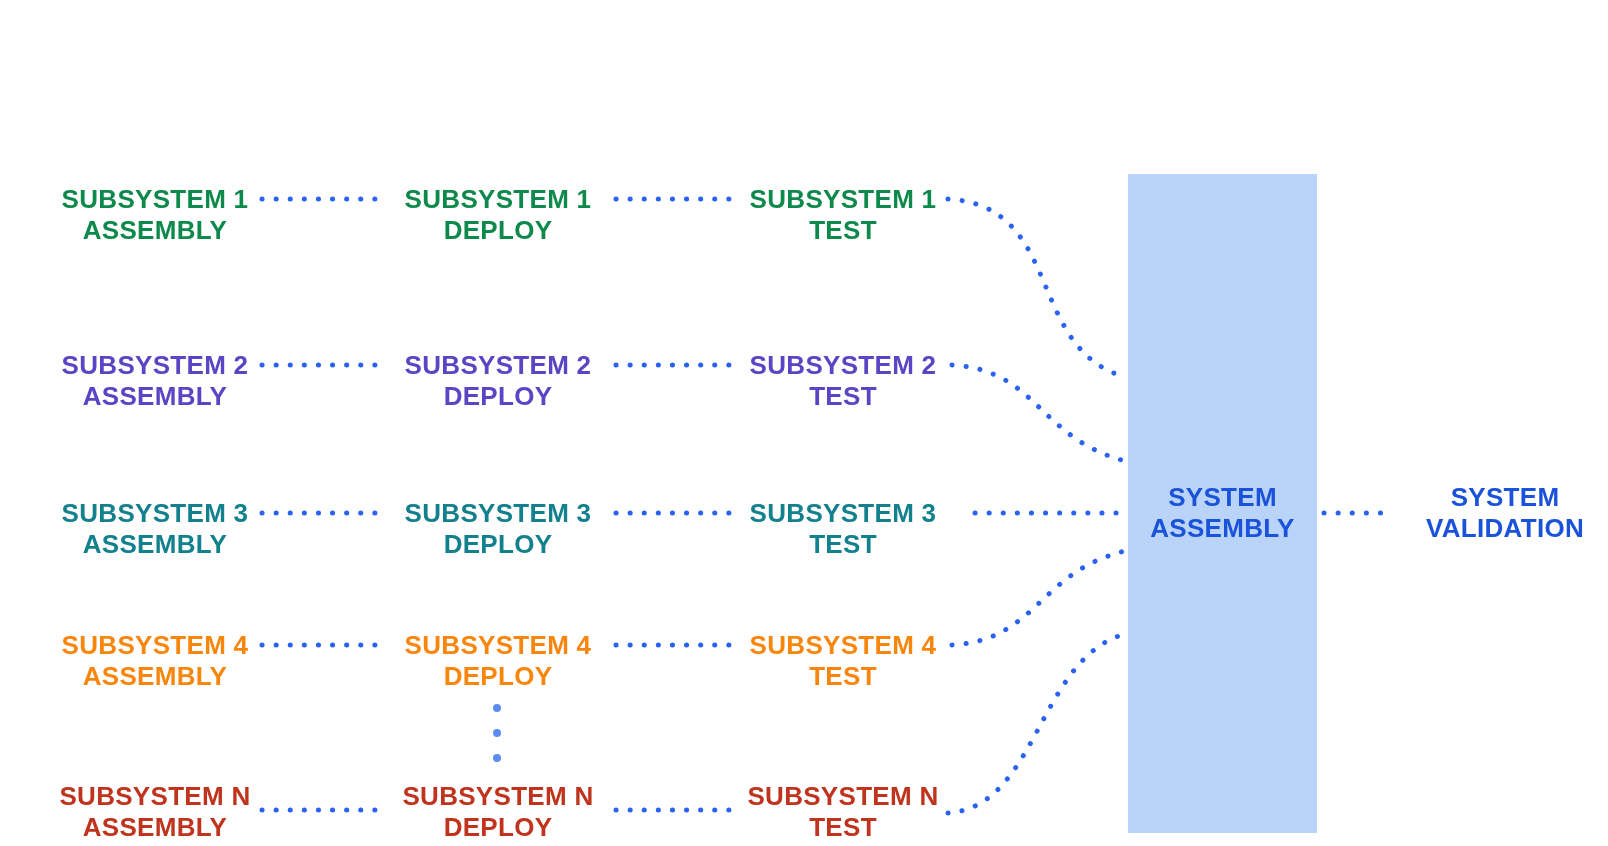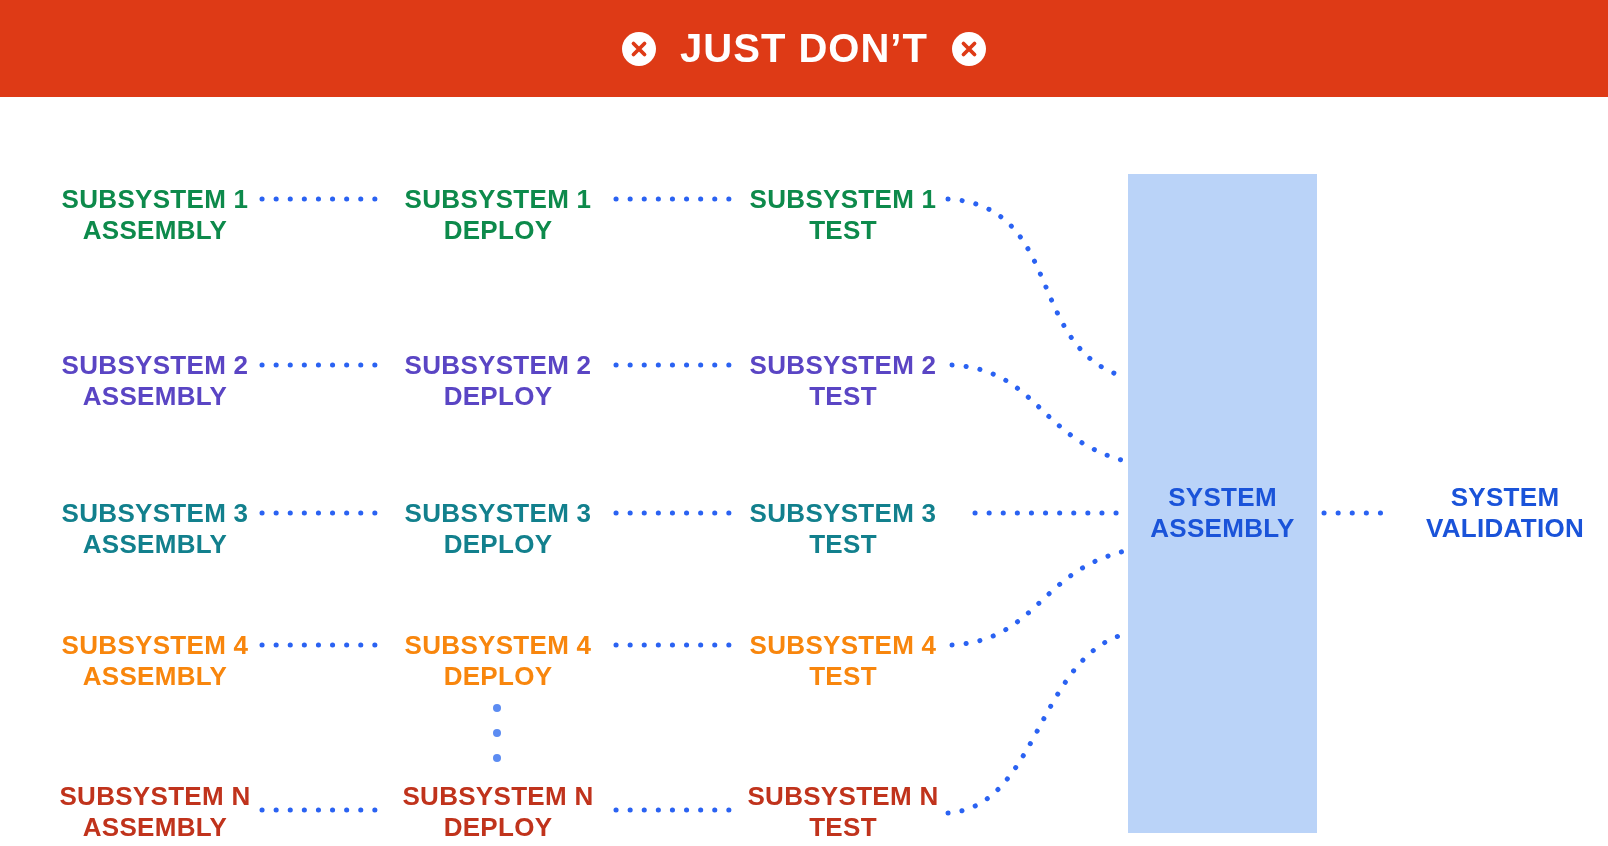--- a/index.html
+++ b/index.html
@@ -30,31 +30,20 @@
   .validation-label{position:absolute;left:1375px;top:482px;width:260px;}
   
   .overlay{position:absolute;left:0;top:0;pointer-events:none;}
   .dot-line{fill:none;stroke-width:5;stroke-linecap:round;stroke-dasharray:.1 14;}
 </style>
 </head>
 <body>
 
 <div class="canvas">
 
-  <div class="banner" style="background: rgb(222, 58, 22);">
-    <svg class="cross-icon" width="34" height="34" viewBox="0 0 34 34">
-      <circle cx="17" cy="17" r="17" style="fill: rgb(255, 255, 255);"></circle>
-      <path d="M11.5 11.5 L22.5 22.5 M22.5 11.5 L11.5 22.5" stroke-width="3.8" stroke-linecap="round" fill="none" style="stroke: rgb(222, 58, 22);"></path>
-    </svg>
-    <div class="banner-title">JUST DON’T</div>
-    <svg class="cross-icon" width="34" height="34" viewBox="0 0 34 34">
-      <circle cx="17" cy="17" r="17" style="fill: rgb(255, 255, 255);"></circle>
-      <path d="M11.5 11.5 L22.5 22.5 M22.5 11.5 L11.5 22.5" stroke-width="3.8" stroke-linecap="round" fill="none" style="stroke: rgb(222, 58, 22);"></path>
-    </svg>
-  </div>
 
   <svg class="overlay" width="1608" height="846" viewBox="0 0 1608 846">
     <g style="stroke: rgb(42, 98, 242);">
 
       <path class="dot-line" d="M262 199 L386 199"></path>
       <path class="dot-line" d="M616 199 L742 199"></path>
       <path class="dot-line" d="M948 199 C1065 206 1025 348 1125 377"></path>
 
       <path class="dot-line" d="M262 365 L386 365"></path>
       <path class="dot-line" d="M616 365 L742 365"></path>

